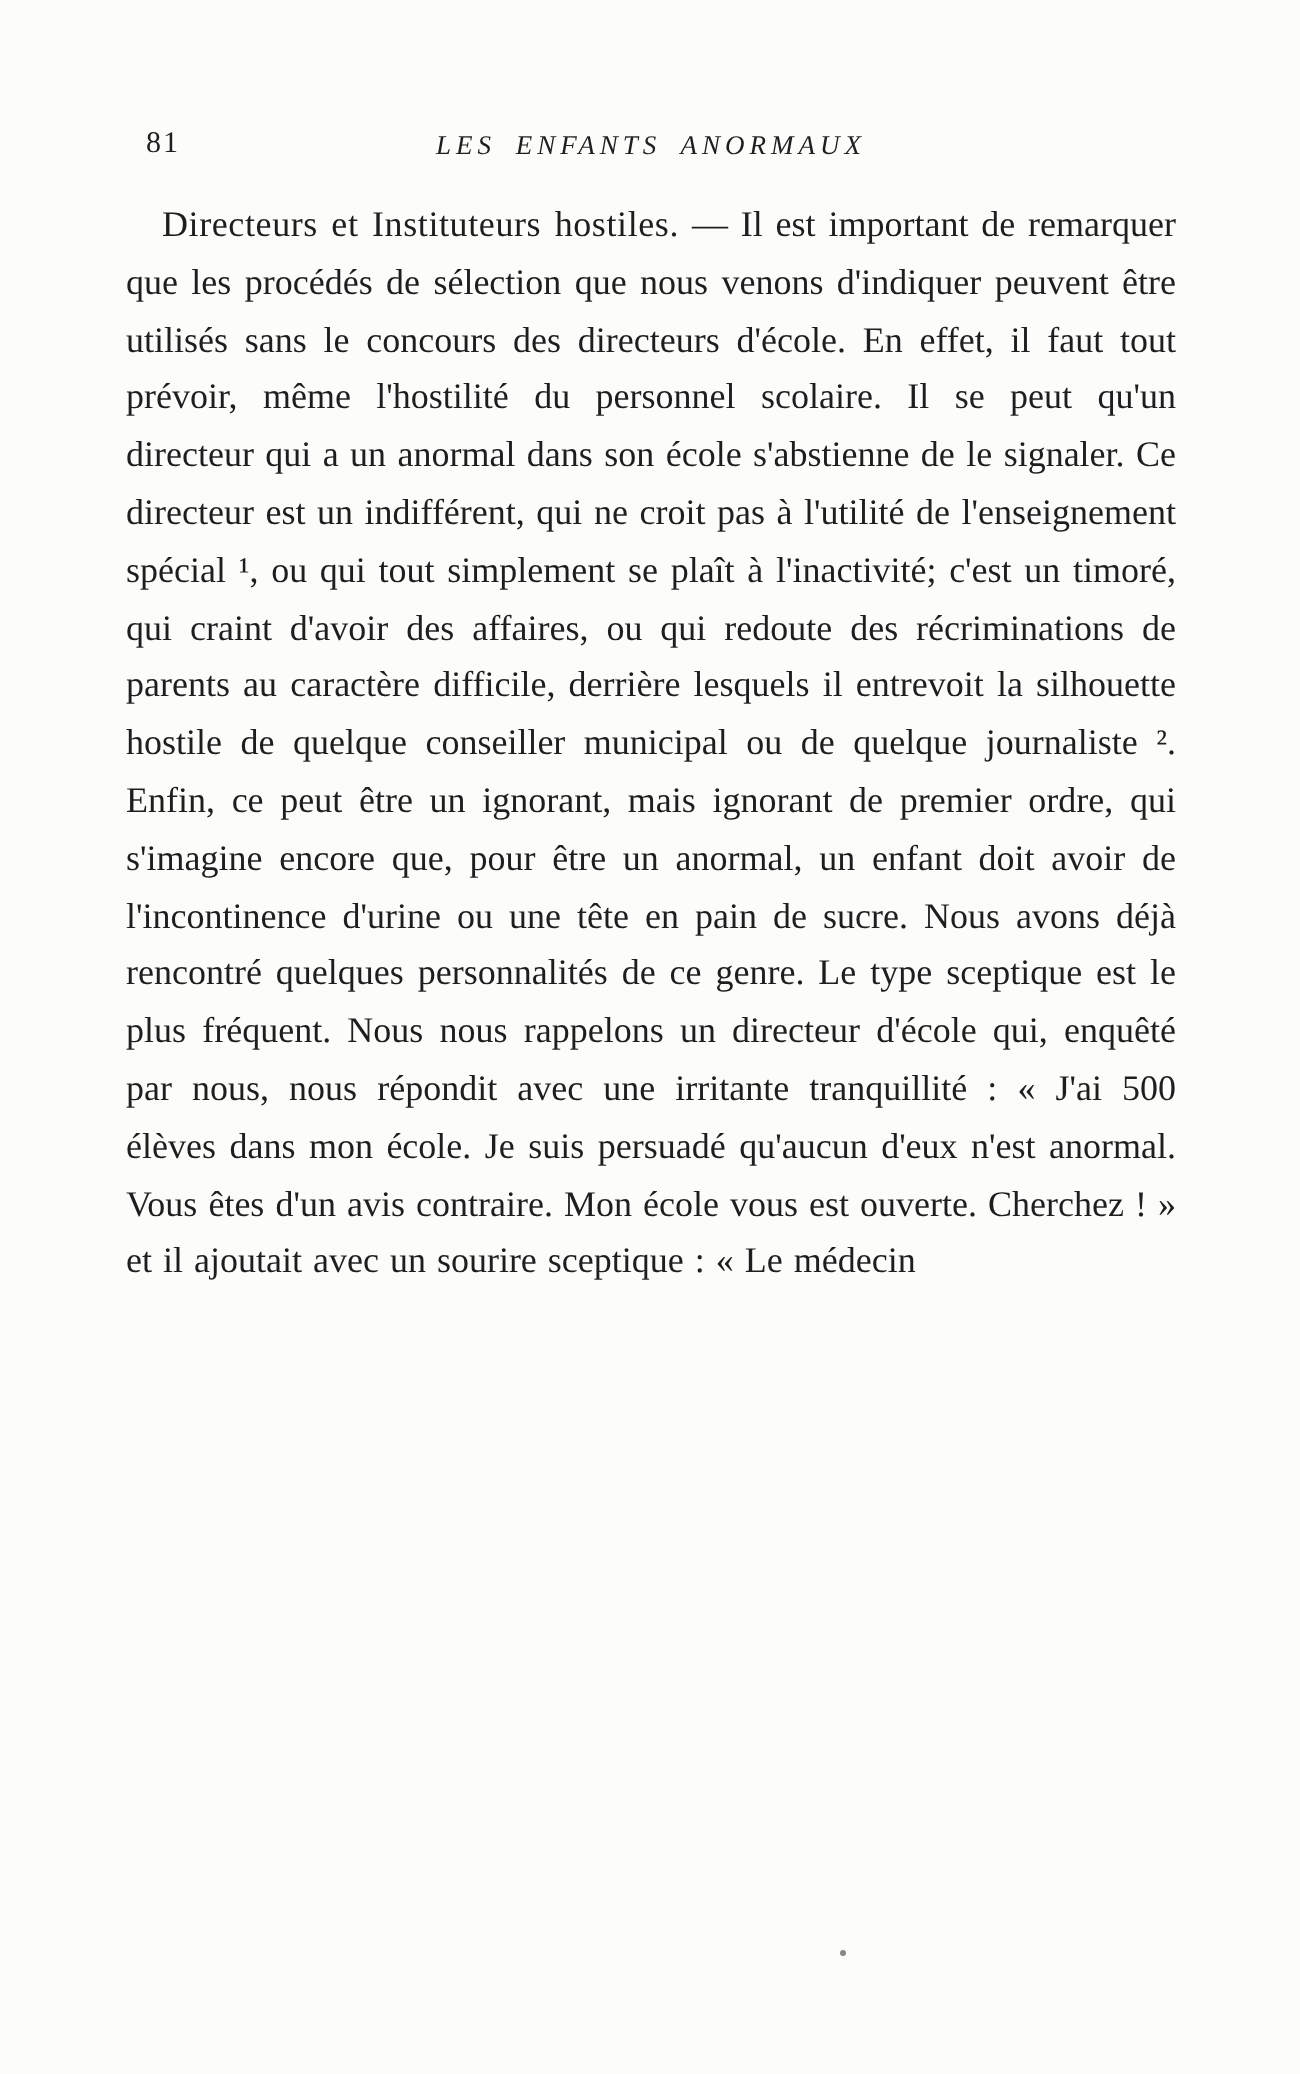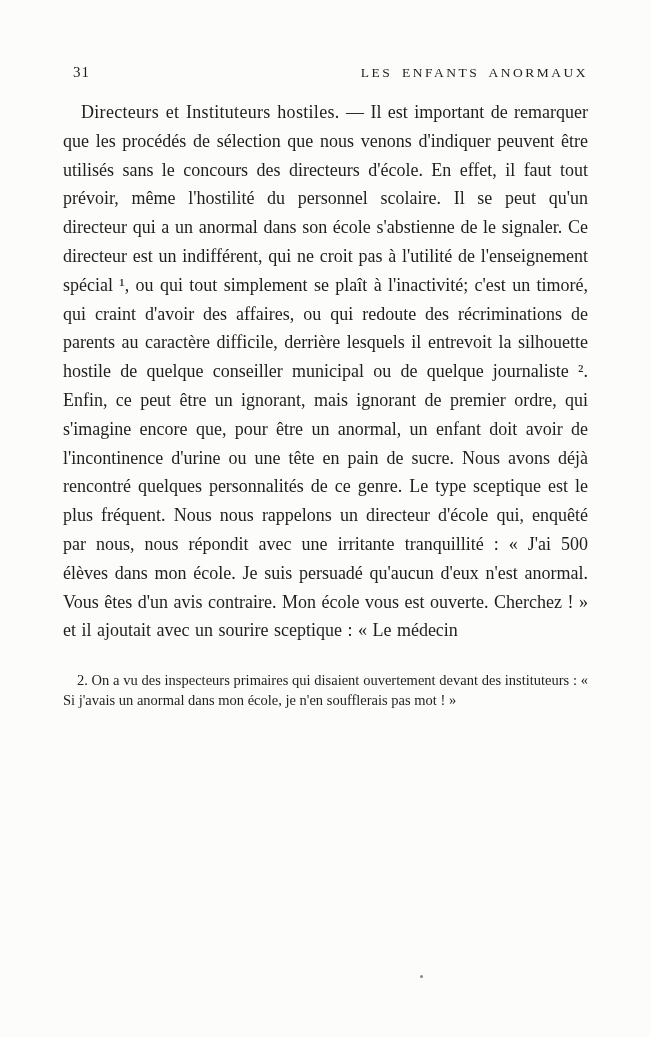--- a/index.html
+++ b/index.html
@@ -29,24 +29,25 @@
     left: 10px;
     top: 0;
     font-size: 15px;
     letter-spacing: 1px;
   }
   .running-title {
     position: absolute;
     left: 0;
     right: 0;
     top: 1px;
-    text-align: right;
+    text-align: center;
     font-size: 13.5px;
     letter-spacing: 2.5px;
     word-spacing: 4px;
+    font-style: italic;
   }
   
   .body-text {
     width: 525px;
     font-size: 18px;
     line-height: 28.8px;
     text-align: justify;
     text-indent: 18px;
     margin: 0;
     word-spacing: 1px;
@@ -77,25 +78,24 @@
     background: #555;
     opacity: 0.7;
   }
 </style>
 </head>
 <body>
 
 <div class="book-page">
 
   <div class="page-header">
-    <span class="page-number">31</span>
+    <span class="page-number">81</span>
     <span class="running-title">LES ENFANTS ANORMAUX</span>
   </div>
 
   <p class="body-text"><strong class="paragraph-lead">Directeurs et Instituteurs hostiles.</strong><span> — </span><span>Il est important de remarquer que les procédés de sélection que nous venons d'indiquer peuvent être utilisés sans le concours des directeurs d'école. En effet, il faut tout prévoir, même l'hostilité du personnel scolaire. Il se peut qu'un directeur qui a un anormal dans son école s'abstienne de le signaler. Ce directeur est un indifférent, qui ne croit pas à l'utilité de l'enseignement spécial ¹, ou qui tout simplement se plaît à l'inactivité; c'est un timoré, qui craint d'avoir des affaires, ou qui redoute des récriminations de parents au caractère difficile, derrière lesquels il entrevoit la silhouette hostile de quelque conseiller municipal ou de quelque journaliste ². Enfin, ce peut être un ignorant, mais ignorant de premier ordre, qui s'imagine encore que, pour être un anormal, un enfant doit avoir de l'incontinence d'urine ou une tête en pain de sucre. Nous avons déjà rencontré quelques personnalités de ce genre. Le type sceptique est le plus fréquent. Nous nous rappelons un directeur d'école qui, enquêté par nous, nous répondit avec une irritante tranquillité : « J'ai 500 élèves dans mon école. Je suis persuadé qu'aucun d'eux n'est anormal. Vous êtes d'un avis contraire. Mon école vous est ouverte. Cherchez ! » et il ajoutait avec un sourire sceptique : « Le médecin</span></p>
 
   <div class="footnotes">
-    <p class="footnote">2. On a vu des inspecteurs primaires qui disaient ouvertement devant des instituteurs : « Si j'avais un anormal dans mon école, je n'en soufflerais pas mot ! »</p>
   </div>
 
   <div class="scan-artifact-dot"></div>
 
 </div>
 
 </body></html>

